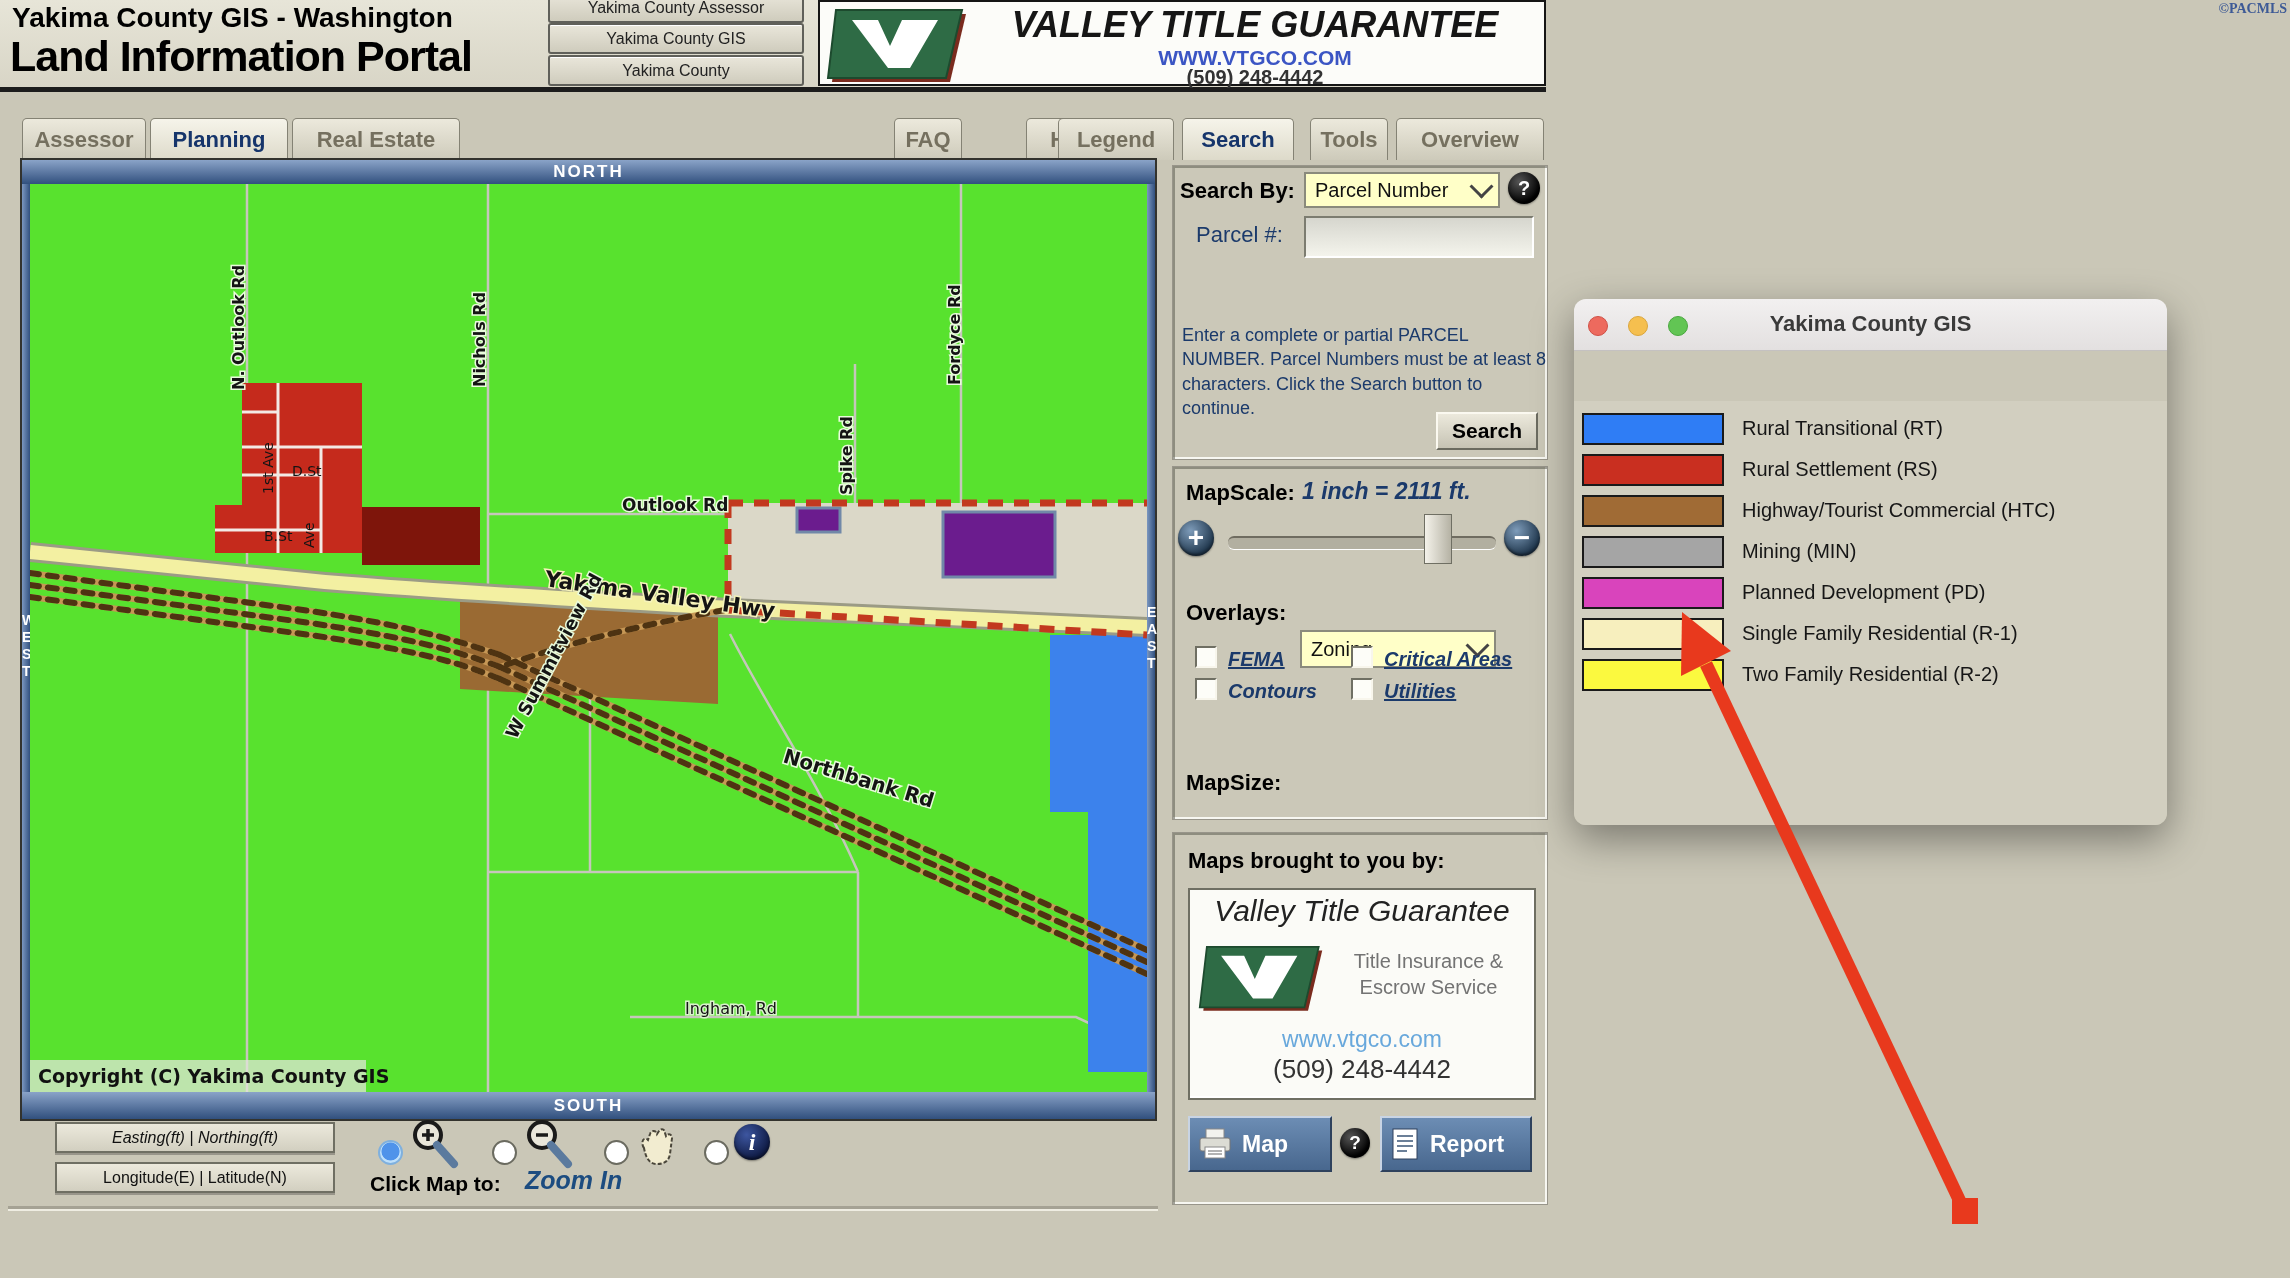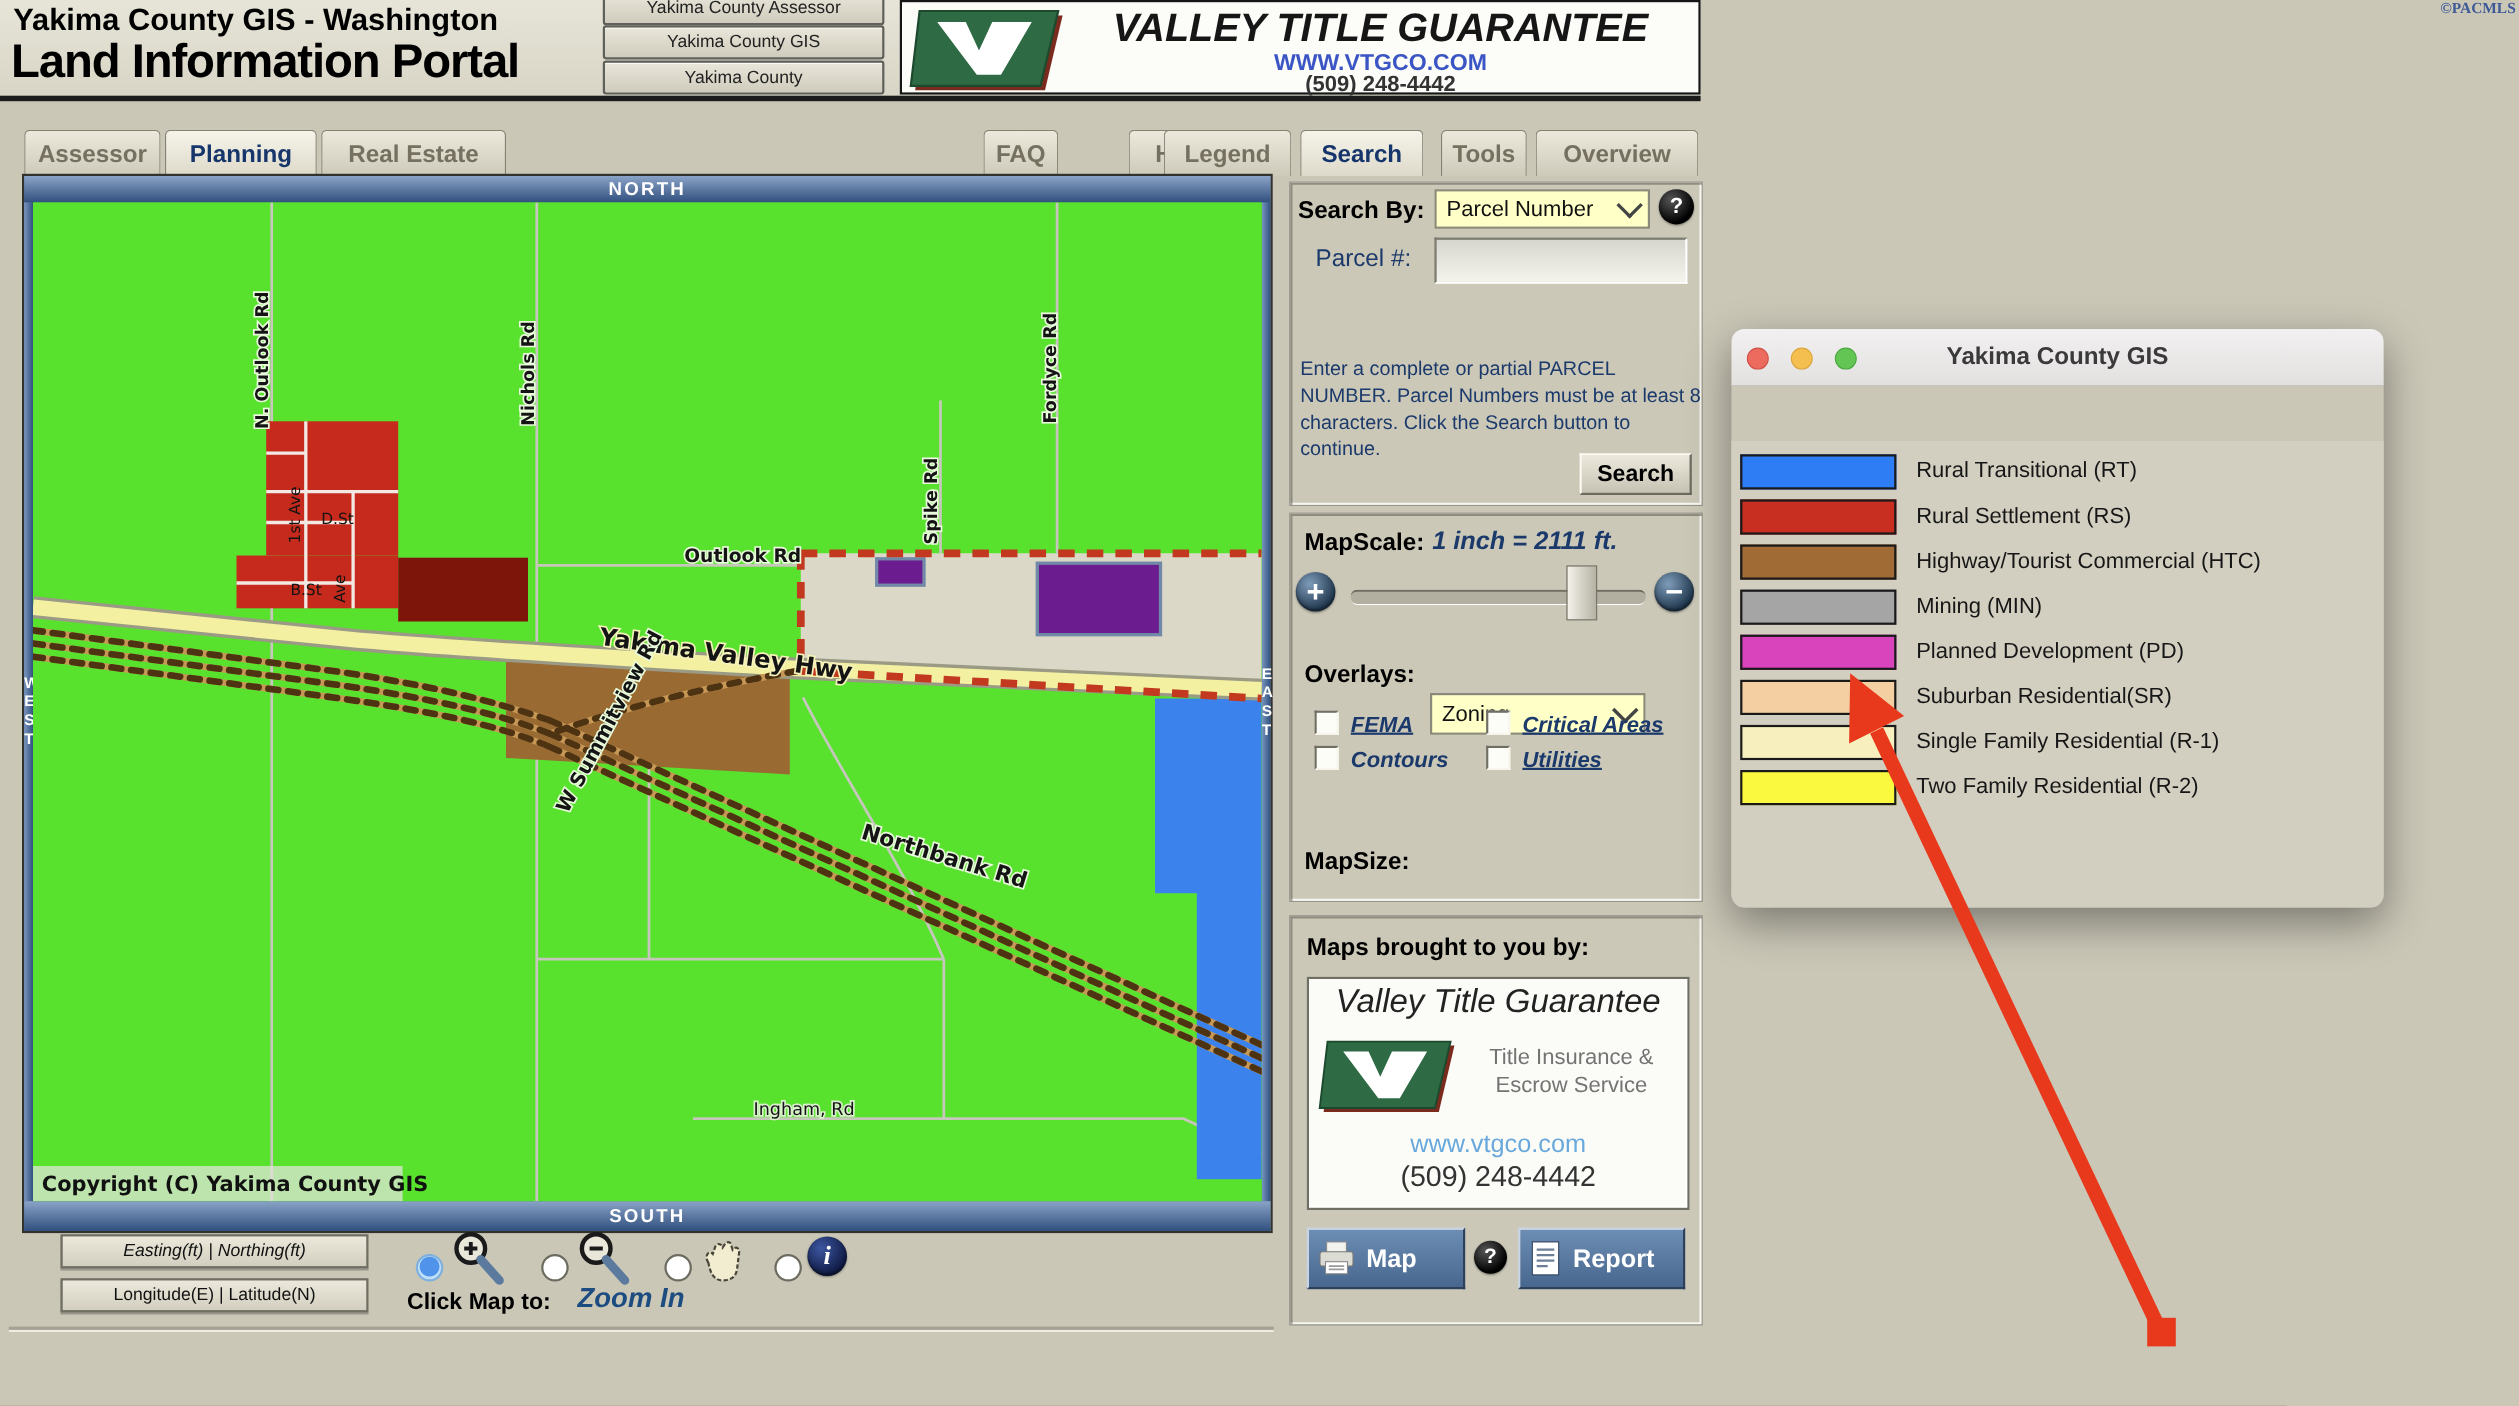--- a/index.html
+++ b/index.html
@@ -365,24 +365,20 @@
         </div>
         <div class="legend-row">
           <div class="legend-swatch" style="background: rgb(165, 165, 165);"></div>
           <div class="legend-label">Mining (MIN)</div>
         </div>
         <div class="legend-row">
           <div class="legend-swatch" style="background: rgb(217, 68, 188);"></div>
           <div class="legend-label">Planned Development (PD)</div>
         </div>
         <div class="legend-row">
-          <div class="legend-swatch" style="background: rgb(243, 207, 162);"></div>
-          <div class="legend-label">Suburban Residential(SR)</div>
-        </div>
-        <div class="legend-row">
           <div class="legend-swatch" style="background: rgb(247, 239, 190);"></div>
           <div class="legend-label">Single Family Residential (R-1)</div>
         </div>
         <div class="legend-row">
           <div class="legend-swatch" style="background: rgb(251, 249, 63);"></div>
           <div class="legend-label">Two Family Residential (R-2)</div>
         </div>
       </div>
   </div>
 

